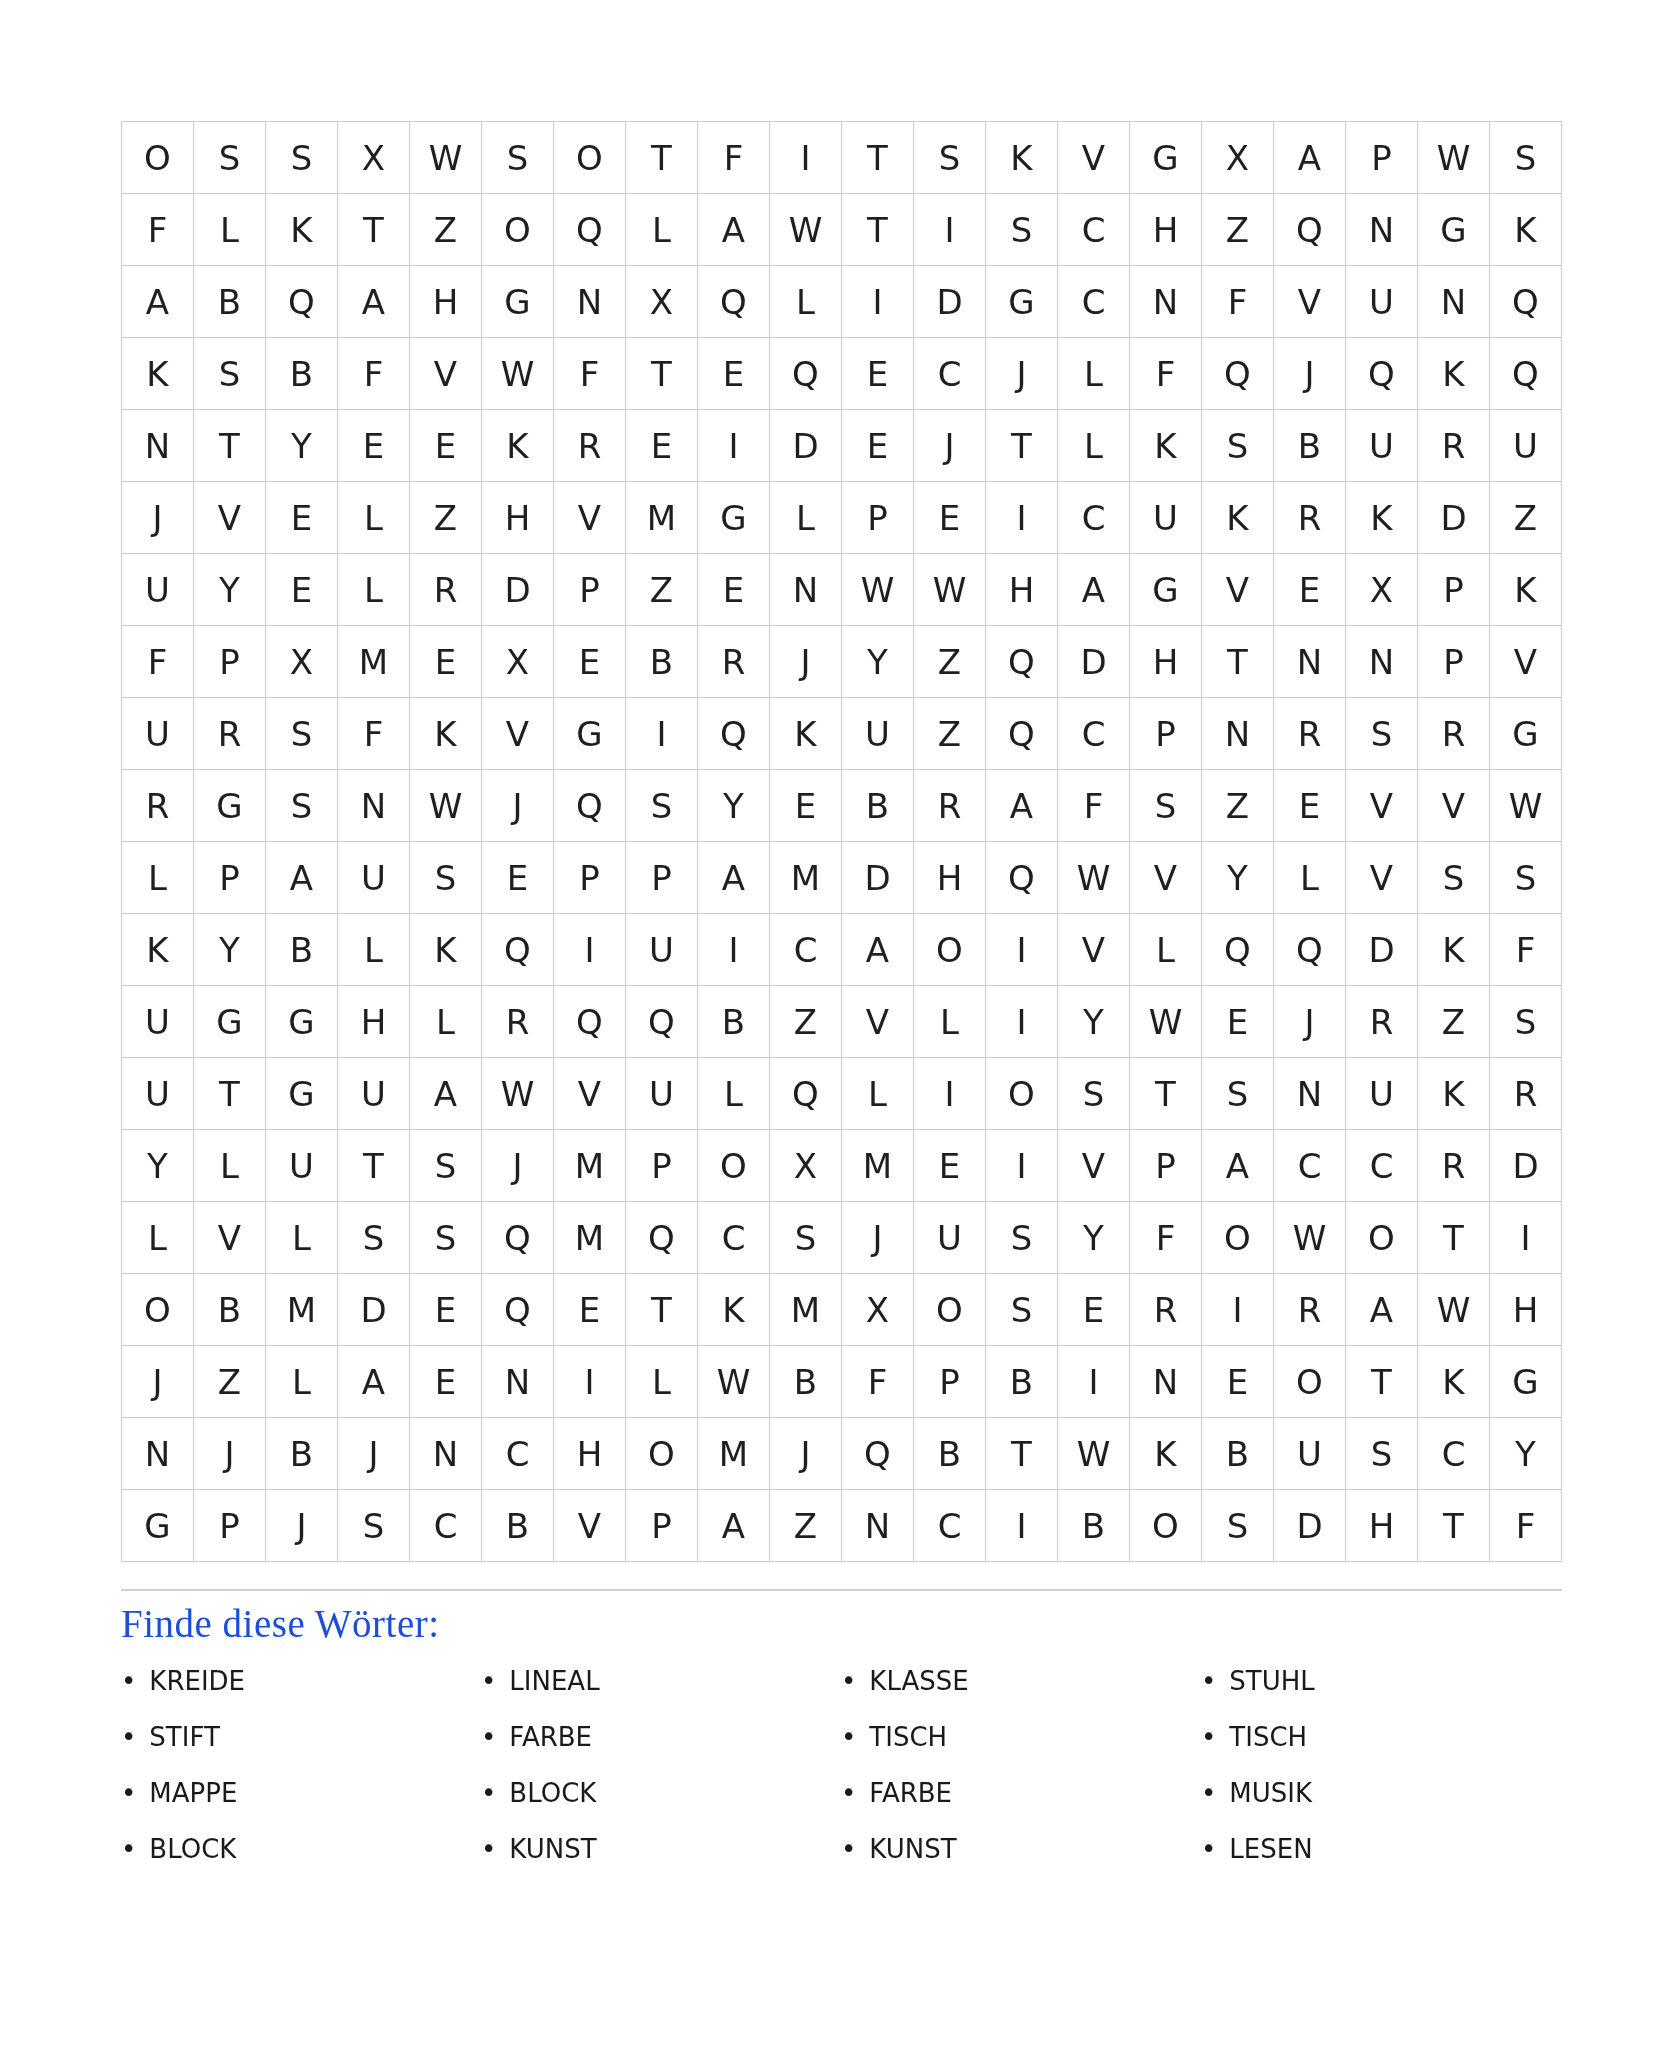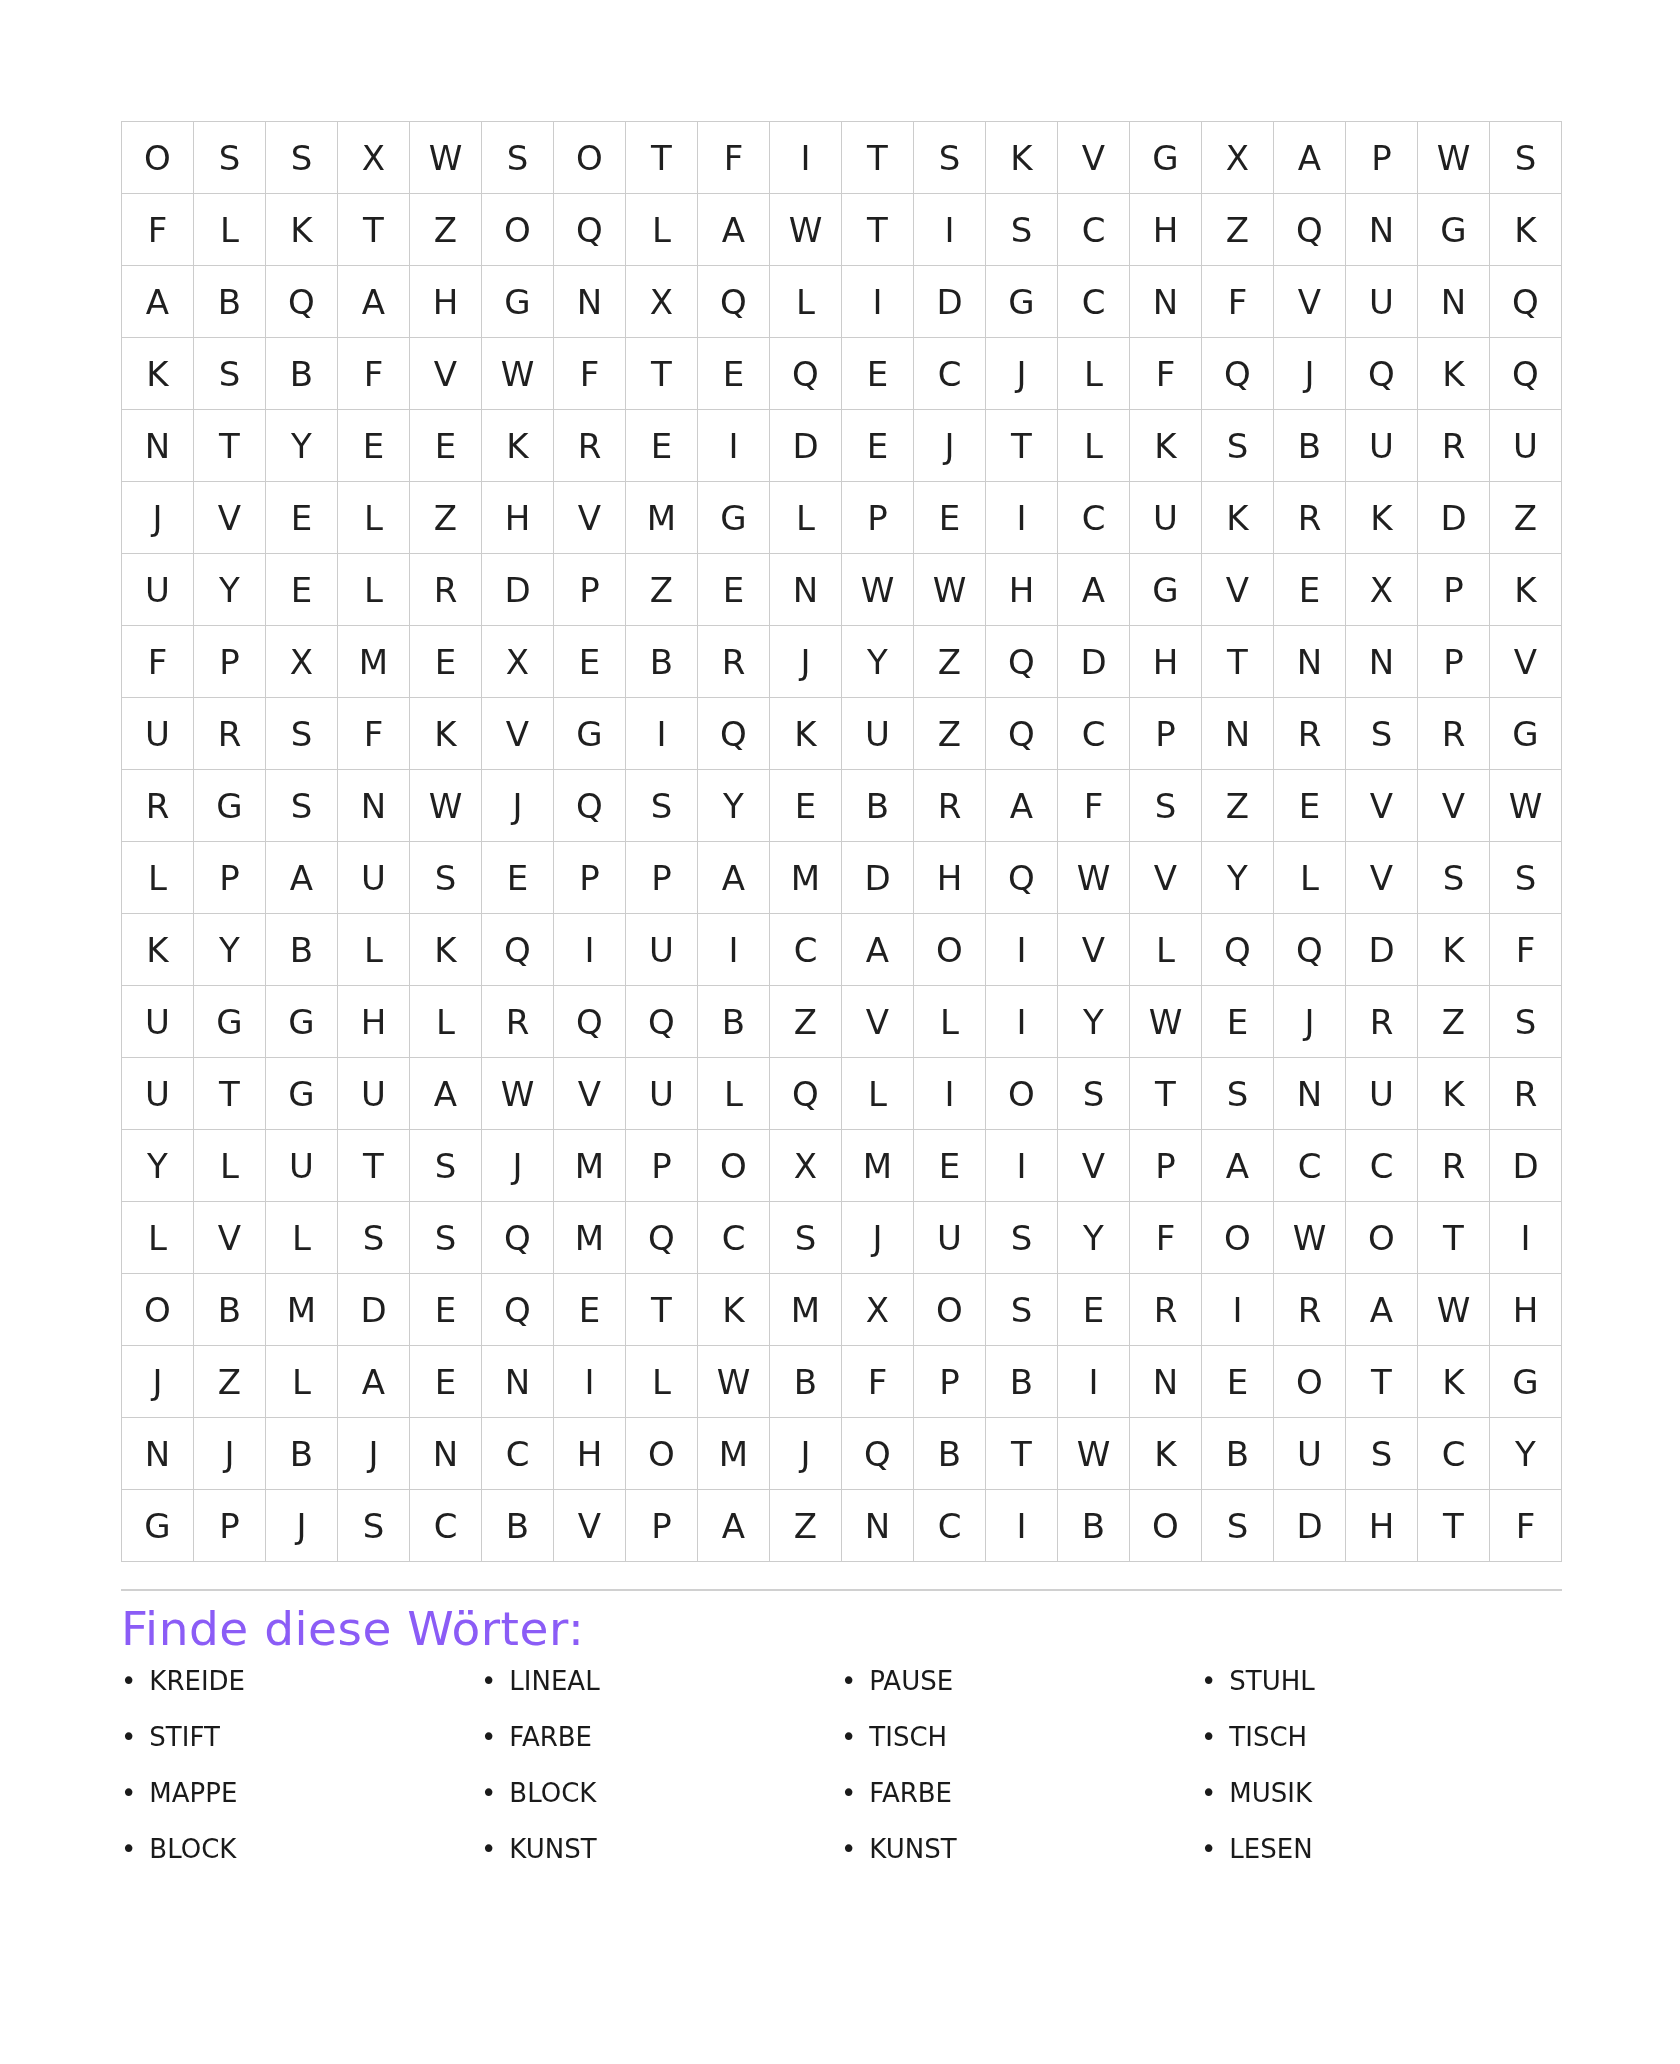--- a/index.html
+++ b/index.html
@@ -47,23 +47,24 @@
     width: 1441px;
     height: 2px;
     background: #d0d0d0;
   }
 
   
   .words-heading {
     position: absolute;
     left: 121px;
     top: 1601px;
-    font-size: 47px;
-    color: #8b5cf6;
+    font-size: 39px;
+    color: #1d4ed8;
     letter-spacing: 0.5px;
+    font-family: Liberation Serif, serif;
   }
 
   
   .word-list {
     position: absolute;
     left: 121px;
     top: 1653px;
     width: 1441px;
   }
   .word-col {
@@ -528,21 +529,21 @@
           <span>BLOCK</span>
         </div>
         <div class="word-item">
           <span class="bullet">•</span>
           <span>KUNST</span>
         </div>
       </div>
       <div class="word-col" style="left: 720px;">
         <div class="word-item">
           <span class="bullet">•</span>
-          <span>PAUSE</span>
+          <span>KLASSE</span>
         </div>
         <div class="word-item">
           <span class="bullet">•</span>
           <span>TISCH</span>
         </div>
         <div class="word-item">
           <span class="bullet">•</span>
           <span>FARBE</span>
         </div>
         <div class="word-item">

